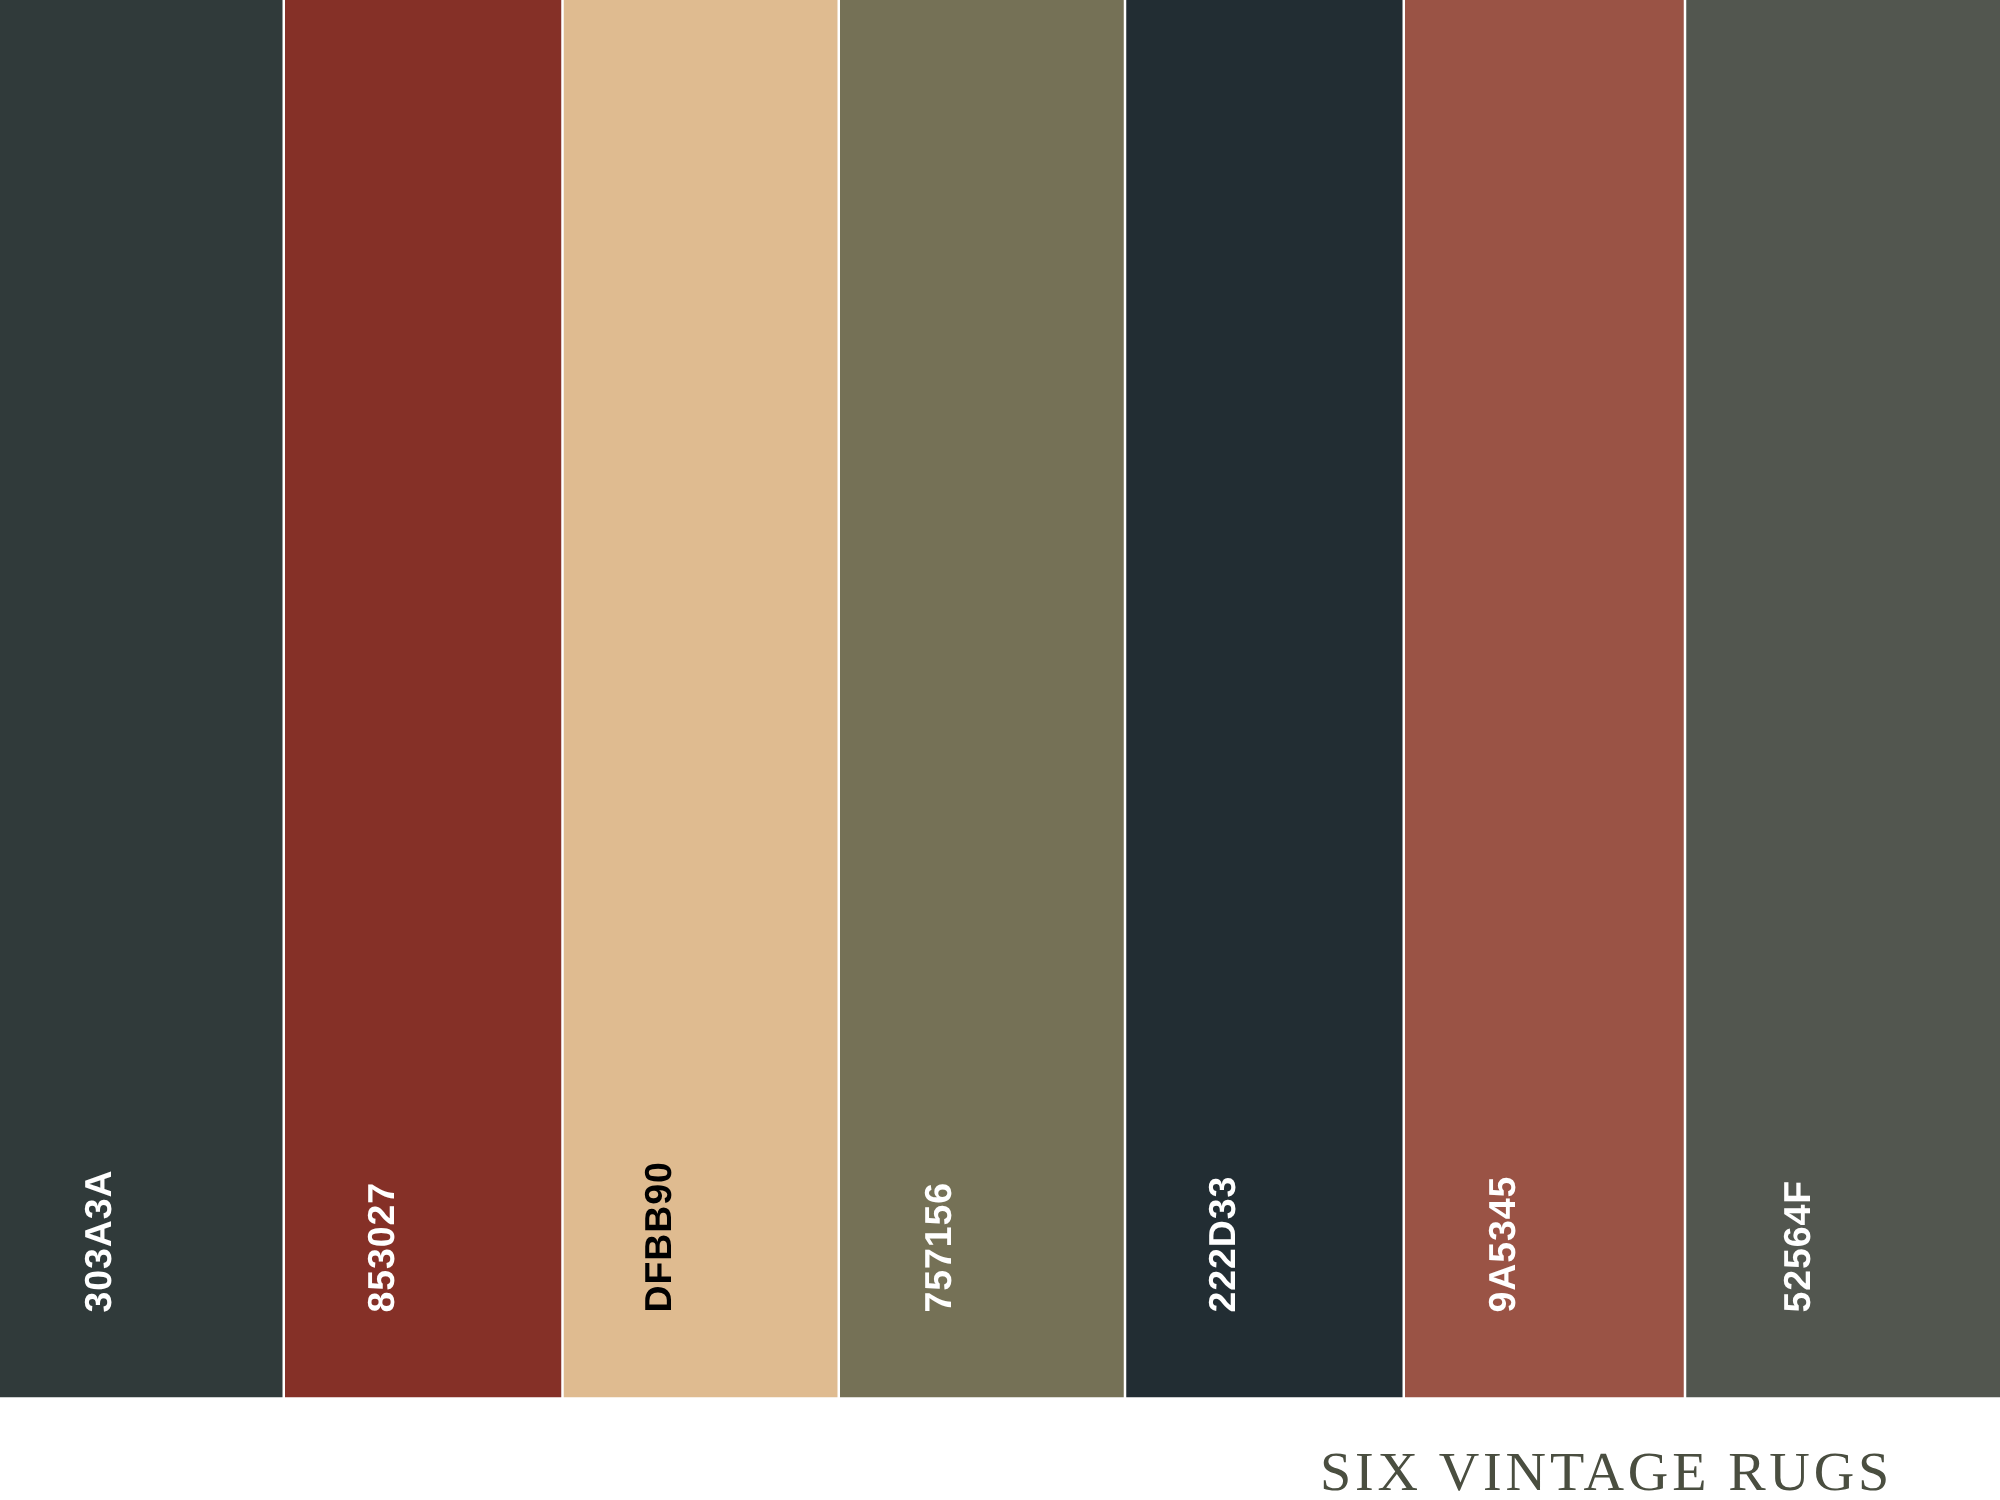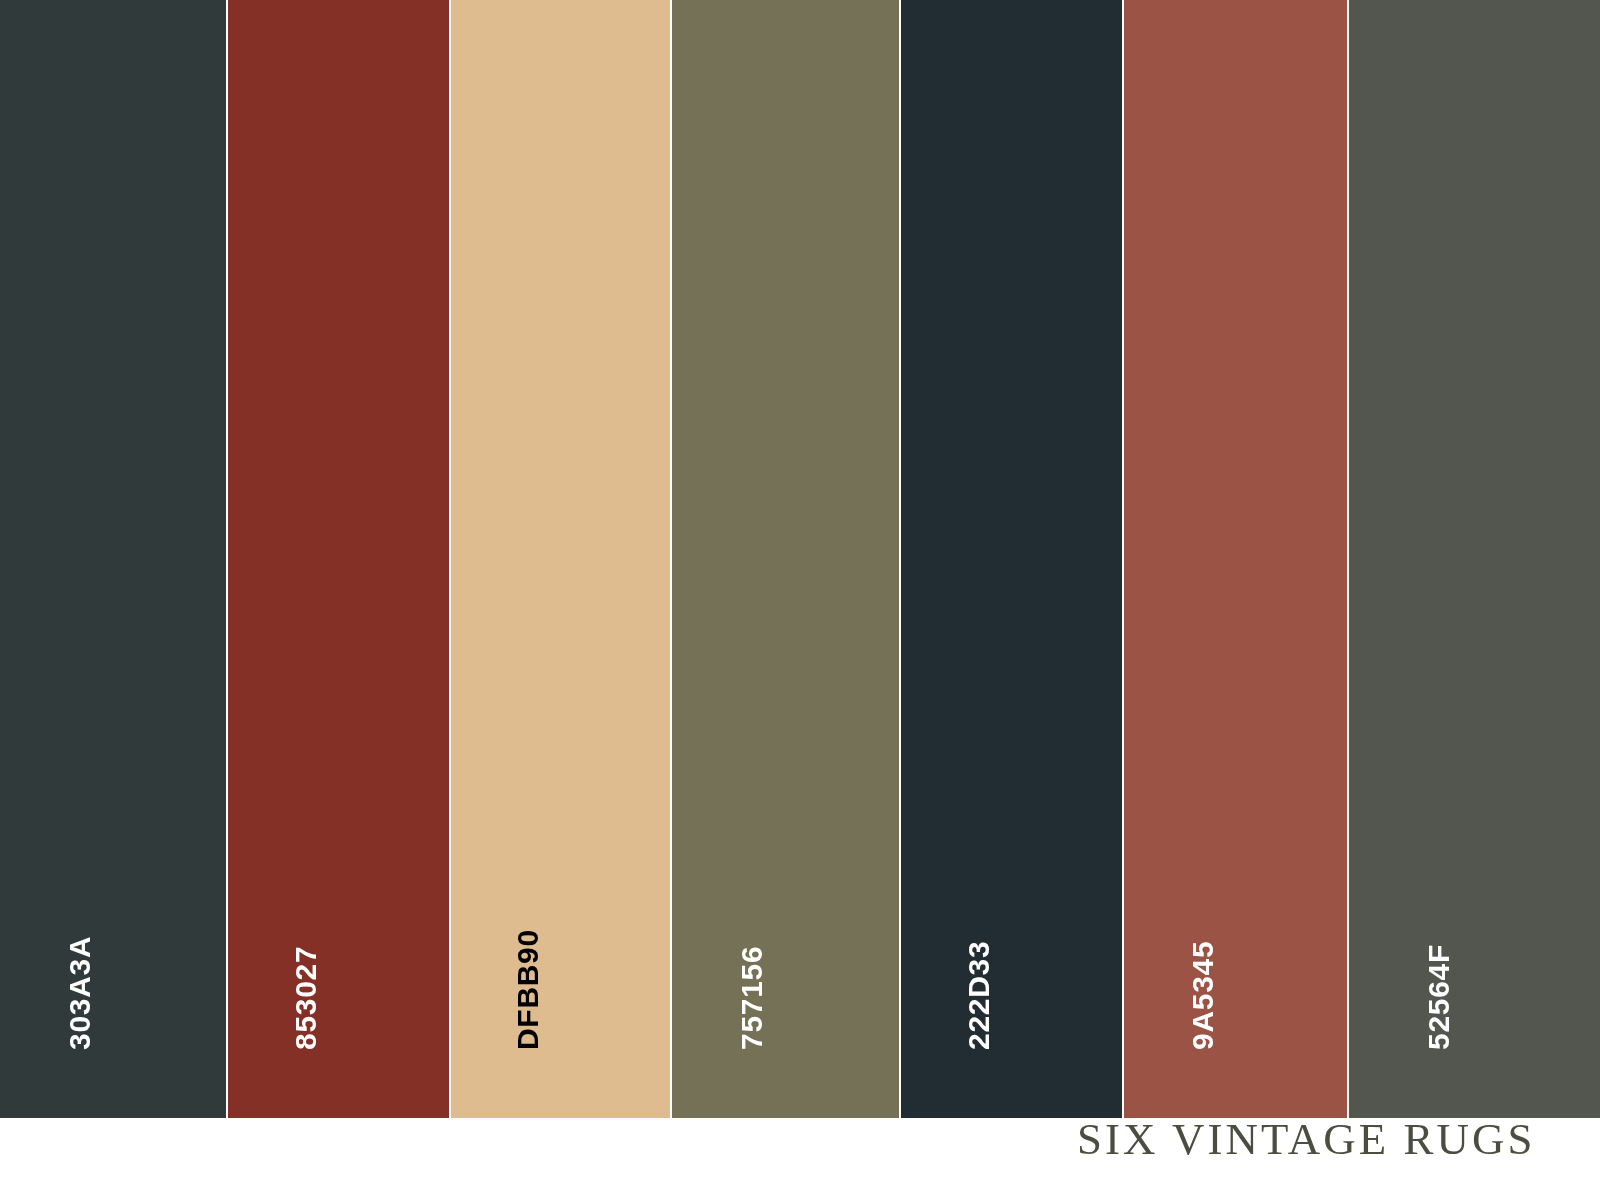--- a/index.html
+++ b/index.html
@@ -73,24 +73,24 @@
 
   
   .footer-band {
     position: absolute;
     left: 0;
     top: 1118px;
     width: 1600px;
     height: 82px;
     background: #ffffff;
     display: flex;
-    align-items: flex-start;
+    align-items: flex-end;
     justify-content: flex-end;
     box-sizing: border-box;
-    padding-right: 65px;
+    padding-right: 86px;
   }
 
   .brand-wordmark {
     font-family: "Liberation Serif", "DejaVu Serif", serif;
     font-size: 44px;
     font-weight: 400;
     letter-spacing: 3.0px;
     color: #4a4e40;
     line-height: 1;
     white-space: nowrap;

